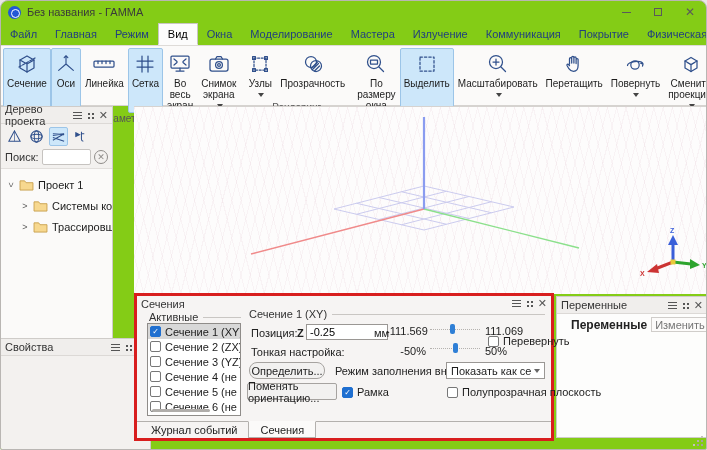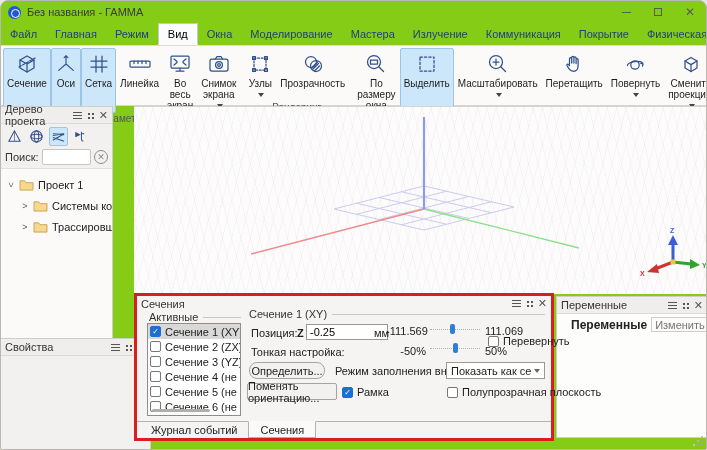--- a/index.html
+++ b/index.html
@@ -157,32 +157,32 @@
               <path d="M4 15L20 6" stroke-dasharray="2.5 1.6"></path>
             </svg>
           <span class="lbl">Сечение</span>
         </div>
         <div class="rbtn active">
           <svg width="22" height="24" viewBox="0 0 24 24">
               <path d="M12 3v9M12 12L4 19M12 12l8 7M10 5l2-2 2 2"></path>
             </svg>
           <span class="lbl">Оси</span>
         </div>
-        <div class="rbtn active">
-          <svg width="24" height="24" viewBox="0 0 24 24">
-              <path d="M4 9h16M4 15h16M9 4v16M15 4v16"></path>
-            </svg>
-          <span class="lbl">Сетка</span>
-        </div>
         <div class="rbtn">
           <svg width="26" height="24" viewBox="0 0 26 24">
               <rect x="3" y="9" width="20" height="6" rx="1"></rect>
               <path d="M7 9v2.5M11 9v2.5M15 9v2.5M19 9v2.5"></path>
             </svg>
           <span class="lbl">Линейка</span>
+        </div>
+        <div class="rbtn active">
+          <svg width="24" height="24" viewBox="0 0 24 24">
+              <path d="M4 9h16M4 15h16M9 4v16M15 4v16"></path>
+            </svg>
+          <span class="lbl">Сетка</span>
         </div>
         <div class="rbtn">
           <svg width="26" height="24" viewBox="0 0 26 24">
               <rect x="4" y="4" width="18" height="12" rx="1"></rect>
               <path d="M13 16v3M9 19h8M7 7l3 2.5M19 7l-3 2.5M7 13l3-2.5M19 13l-3-2.5"></path>
             </svg>
           <span class="lbl">Во весь экран</span>
         </div>
         <div class="rbtn">
           <svg width="26" height="24" viewBox="0 0 26 24">

